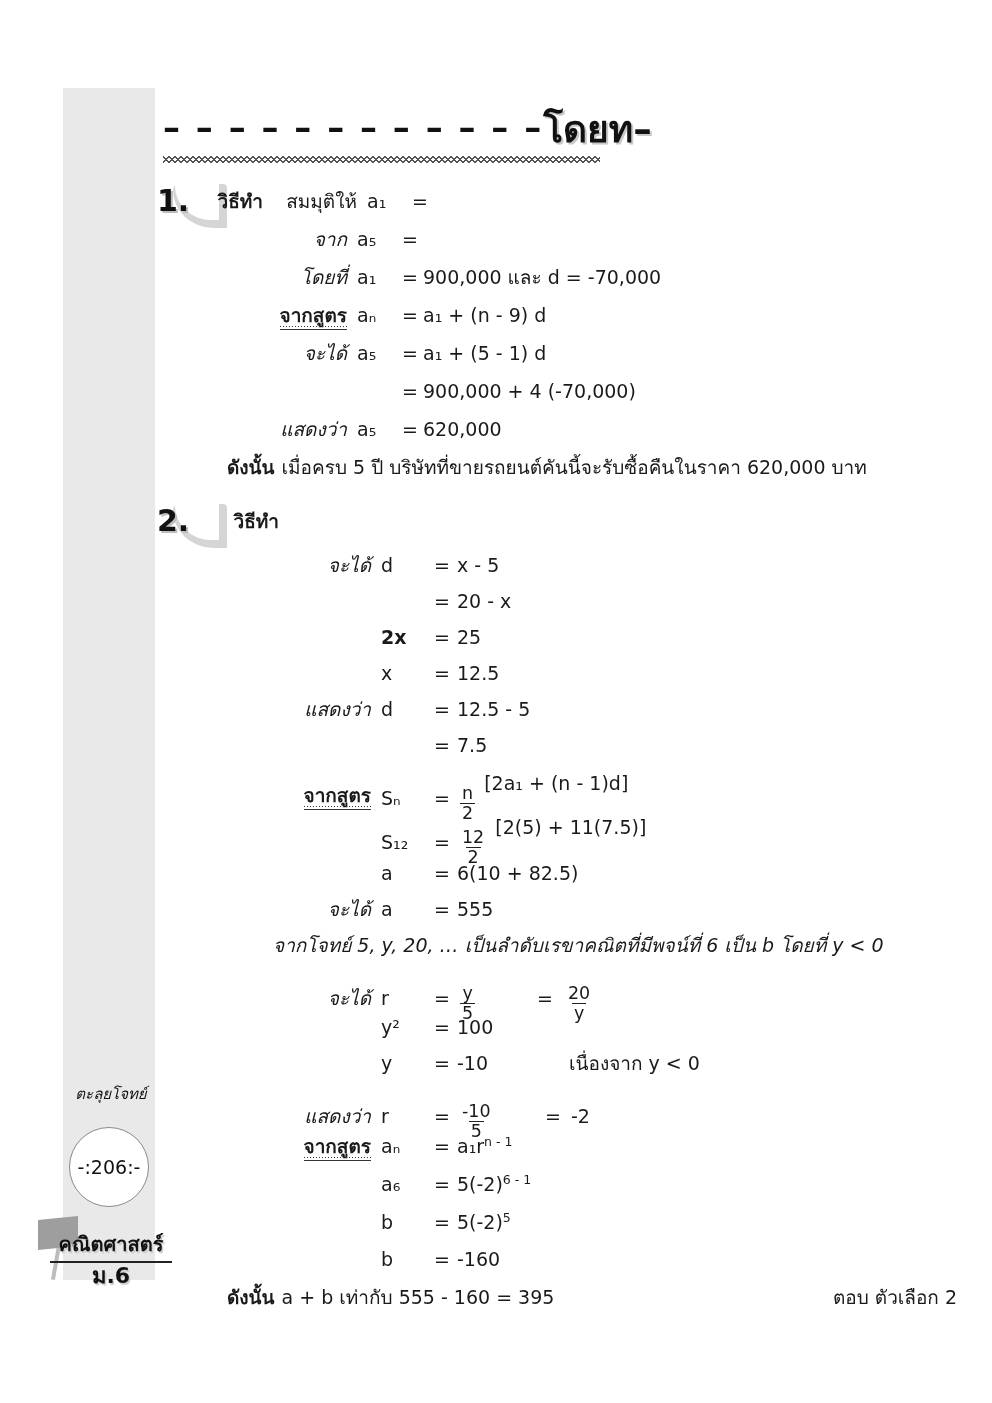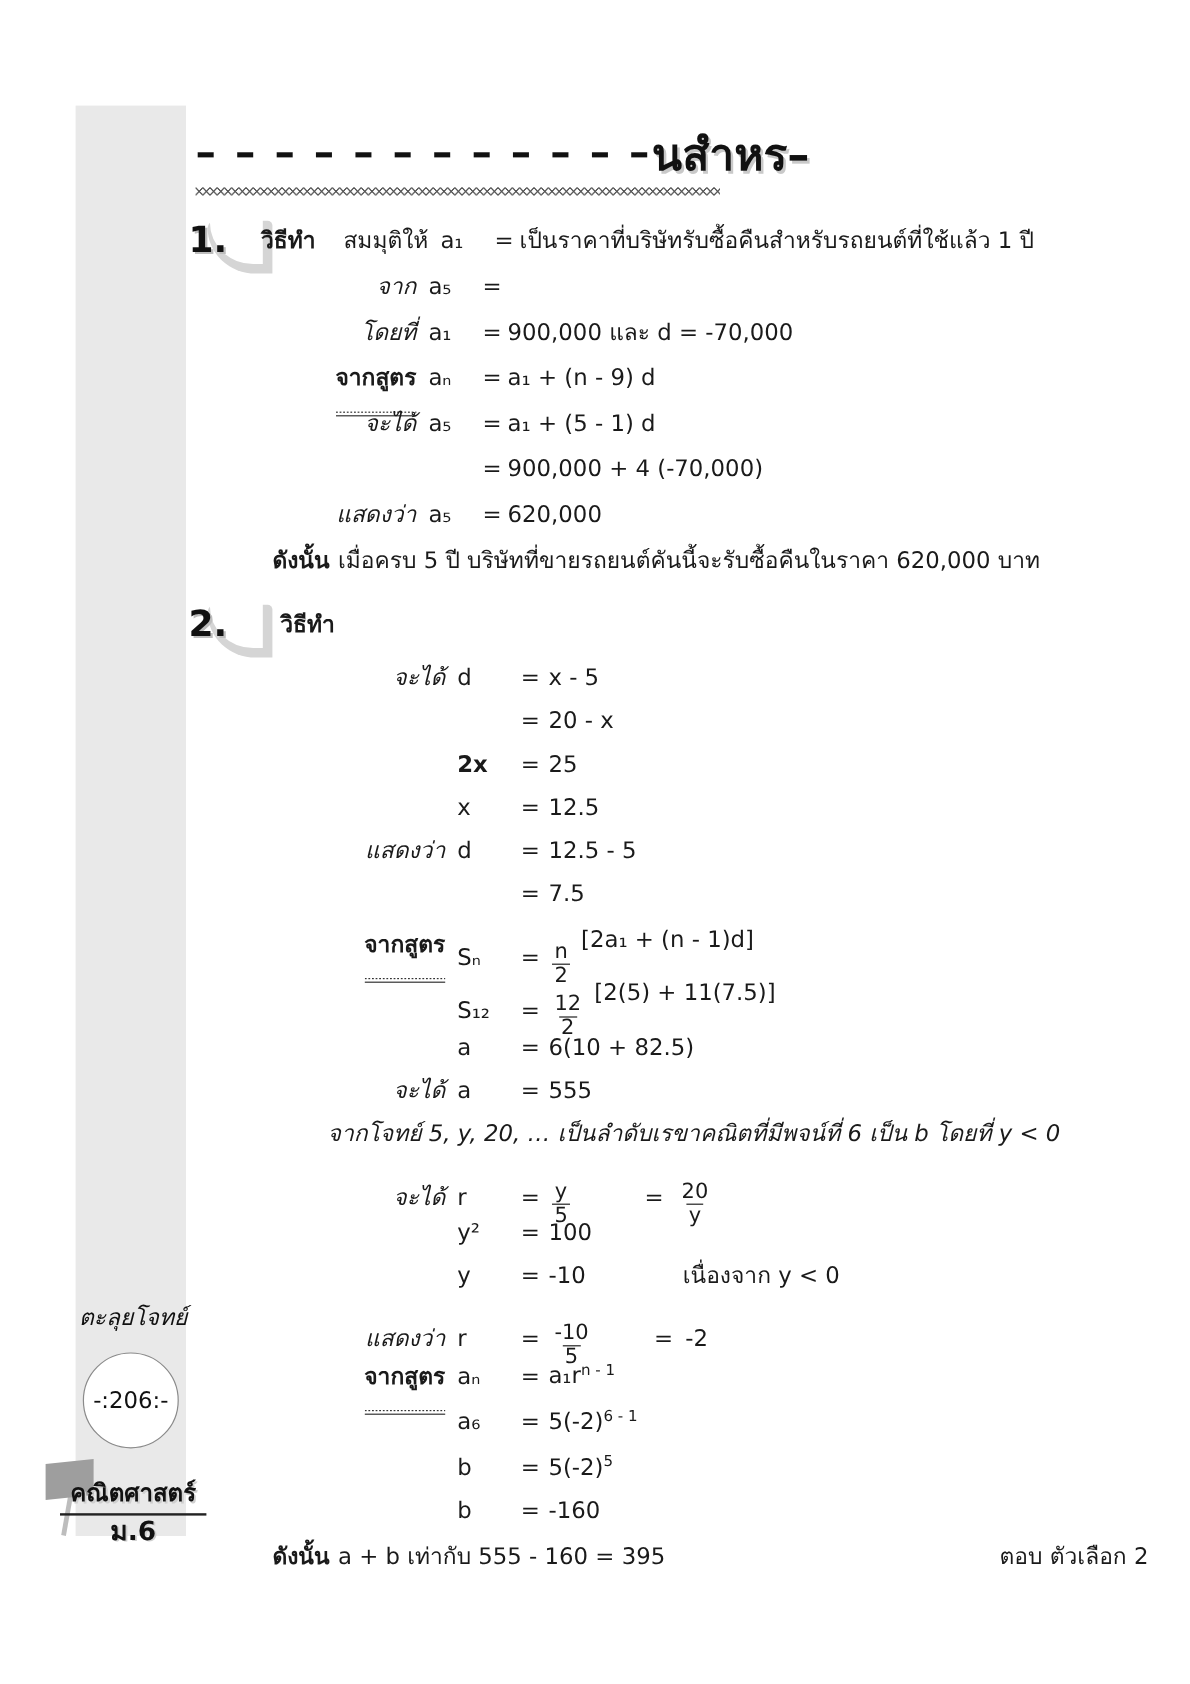--- a/index.html
+++ b/index.html
@@ -146,21 +146,21 @@
   }
   .thai-normal { font-style: normal; }
   .bold { font-weight: 700; }
 
   
   .kw-underline {
     display: inline-block;
     position: relative;
     font-weight: 700;
     font-style: normal;
-    padding-bottom: 22px;
+    padding-bottom: 5px;
   }
   .kw-underline::before {
     content: "";
     position: absolute;
     left: 0; right: 0; bottom: 3px;
     height: 1px;
     background-image: linear-gradient(to right, #333 50%, transparent 50%);
     background-size: 3px 1px;
     background-repeat: repeat-x;
   }
@@ -193,21 +193,21 @@
   .note { padding-left: 34px; font-style: normal; }
 
   
   .footer { position: absolute; left: 0; top: 0; }
   .footer-top {
     position: absolute;
     left: 56px;
     top: 1082px;
     width: 110px;
     text-align: center;
-    font-size: 19px;
+    font-size: 15px;
     font-style: italic;
     color: #111;
   }
   .page-circle {
     position: absolute;
     left: 69px;
     top: 1127px;
     width: 78px;
     height: 78px;
     border: 1.4px solid #8a8a8a;
@@ -274,38 +274,37 @@
   }
 </style>
 </head>
 <body>
 
 <div class="side-band"></div>
 
 <div class="header">
   <div class="header-row">
     <span class="dash-run">– – – – – – – – – – – –</span>
-    <span class="header-word">นสำหร–</span>
+    <span class="header-word">โดยท–</span>
   </div>
   <div class="header-wave"></div>
 </div>
 
 <div class="problem" id="problem-1">
 
   <div class="prob-marker">
     <div class="prob-swoosh"></div>
     <div class="prob-num">1.</div>
   </div>
 
   <div class="mline" style="position:absolute; left:46px; top:6px;">
     <span class="lbl thai-normal bold" style="width:62px;">วิธีทำ</span>
     <span class="lbl thai-normal" style="width:84px;">สมมุติให้</span>
     <span class="lhs" style="width:40px;">a₁</span>
     <span class="eq" style="width:26px;">=</span>
-    <span class="rhs">เป็นราคาที่บริษัทรับซื้อคืนสำหรับรถยนต์ที่ใช้แล้ว 1 ปี</span>
   </div>
 
   <div class="mline" style="position:absolute; left:46px; top:44px;justify-content:flex-end;">
     <span class="lbl" style="width:146px;">จาก</span>
     <span class="lhs" style="width:40px;">a₅</span>
     <span class="eq" style="width:26px;">=</span>
   </div>
 
   <div class="mline" style="position:absolute; left:46px; top:82px;">
     <span class="lbl" style="width:146px;">โดยที่</span>

